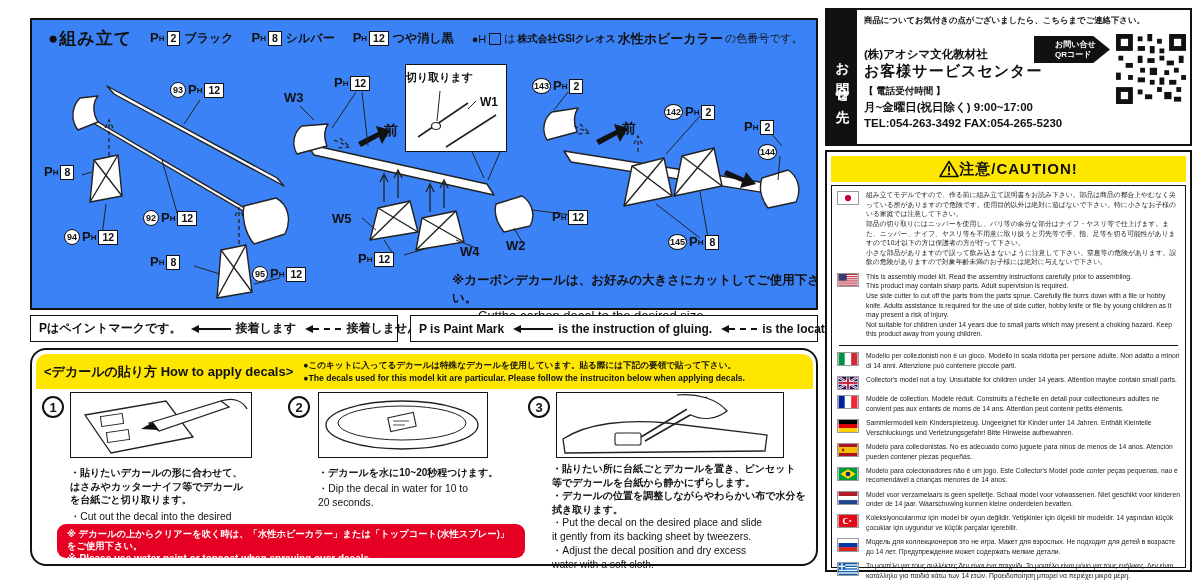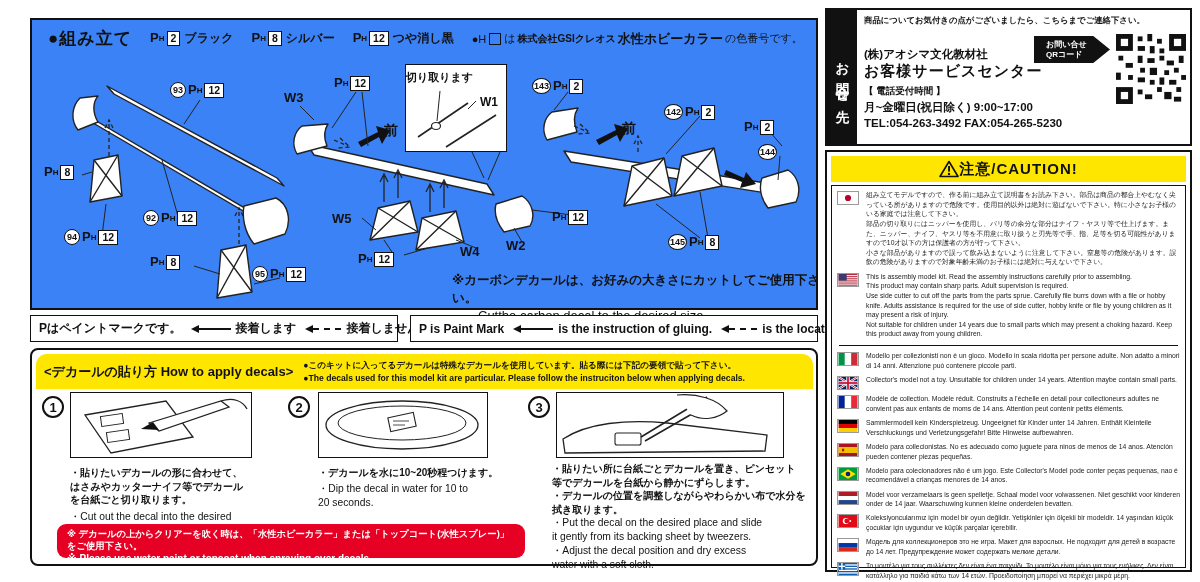--- a/index.html
+++ b/index.html
@@ -29,21 +29,21 @@
 .carbon{line-height:1.4}
 .carbon .jp{font-size:12.5px;font-weight:600}
 .carbon .en{font-size:13px;padding-left:26px}
 
 .leg{top:315px;height:27px;border:1.5px solid #111;background:#fff;display:flex;align-items:center;padding:0 8px;white-space:nowrap;font-size:12px;font-weight:bold}
 .tri{width:0;height:0;border-top:4px solid transparent;border-bottom:4px solid transparent;border-right:8px solid #111;display:inline-block}
 .lineS{display:inline-block;width:32px;border-top:2px solid #111}
 .lineD{display:inline-block;width:28px;border-top:2px dashed #111}
 .leg .ar{display:inline-flex;align-items:center;margin:0 5px 0 9px}
 
-.decal-box{left:30px;top:348px;width:788px;height:218px;border:2.5px solid #111;border-radius:8px;background:#fff}
+.decal-box{left:30px;top:348px;width:788px;height:218px;border:2.5px solid #111;border-radius:16px;background:#fff}
 .dhead{position:absolute;left:4px;top:4px;width:777px;height:35px;background:#ffe600;border-radius:11px 11px 0 0;display:flex;align-items:center;gap:10px;padding:0 8px}
 .dhead .t{font-size:13px;font-weight:bold;white-space:nowrap}
 .dhead .n{font-size:8.6px;font-weight:bold;line-height:1.5;white-space:pre-line}
 .stepnum{position:absolute;width:22px;height:22px;border:2px solid #111;border-radius:50%;display:flex;align-items:center;justify-content:center;font-size:13px;font-weight:bold;background:#fff}
 .frame{position:absolute;border:1.5px solid #111;background:#fff}
 .stext{position:absolute;font-size:10px;font-weight:bold;line-height:1.35;white-space:pre-line}
 .stext.en{font-weight:500;font-size:10.3px}
 .redbox{position:absolute;left:25px;top:174px;width:468px;height:34px;background:#e60023;border-radius:9px;color:#fff;padding:4px 10px;line-height:1.3}
 .redbox .jp{font-size:9.3px;font-weight:bold}
 .redbox .en{font-size:10px;font-weight:bold}
@@ -51,21 +51,21 @@
 .contact{left:825px;top:8px;width:367px;height:138px;border:2px solid #111;background:#fff;display:flex}
 .cside{width:30px;background:#111;color:#fff;display:flex;align-items:center;justify-content:center}
 .cside span{writing-mode:vertical-rl;font-size:13.5px;font-weight:bold;letter-spacing:4px}
 .cbody{position:relative;flex:1;padding:5px 6px 0 7px}
 .cb-note{font-size:8.4px;font-weight:600;white-space:nowrap}
 .cb-co{font-size:11.5px;font-weight:bold;margin-top:21px}
 .cb-ctr{font-size:15px;font-weight:bold;letter-spacing:1px}
 .cb-hl{font-size:9.5px;font-weight:bold;margin-top:4px}
 .cb-h{font-size:11.5px;font-weight:600;margin-top:2px}
 .cb-tf{font-size:11.5px;font-weight:600;margin-top:2px}
-.qrbadge{position:absolute;right:80px;top:26px;width:76px;height:27px;background:#111;color:#fff;clip-path:polygon(0 0,78% 0,100% 50%,78% 100%,0 100%);display:flex;flex-direction:column;justify-content:center;padding-left:12px;line-height:1.25}
+.qrbadge{position:absolute;right:80px;top:26px;width:76px;height:27px;background:#111;color:#fff;clip-path:polygon(0 0,78% 0,100% 50%,78% 100%,0 100%);display:flex;flex-direction:column;justify-content:center;padding-left:21px;line-height:1.25}
 .qrbadge span{font-size:8px;font-weight:bold}
 .qr{position:absolute;right:4px;top:24px}
 
 .caution{left:825px;top:150px;width:367px;height:422px;border:2.5px solid #111;background:#fff;padding:4px}
 .cau-title{height:26px;background:#ffe600;display:flex;align-items:center;justify-content:center;font-size:15px;font-weight:bold;letter-spacing:1px}
 .cau-panel{border:1.5px solid #111;margin-top:3px;height:383px;padding:4px 5px;display:flex;flex-direction:column;gap:4.5px}
 .cau-row{display:flex;gap:7px;align-items:flex-start}
 .flag{flex:0 0 22px;margin-top:1px;line-height:0}
 .flag svg{border:0.5px solid #999}
 .cau-text{font-size:6.8px;line-height:1.42;white-space:pre-line;color:#222}

